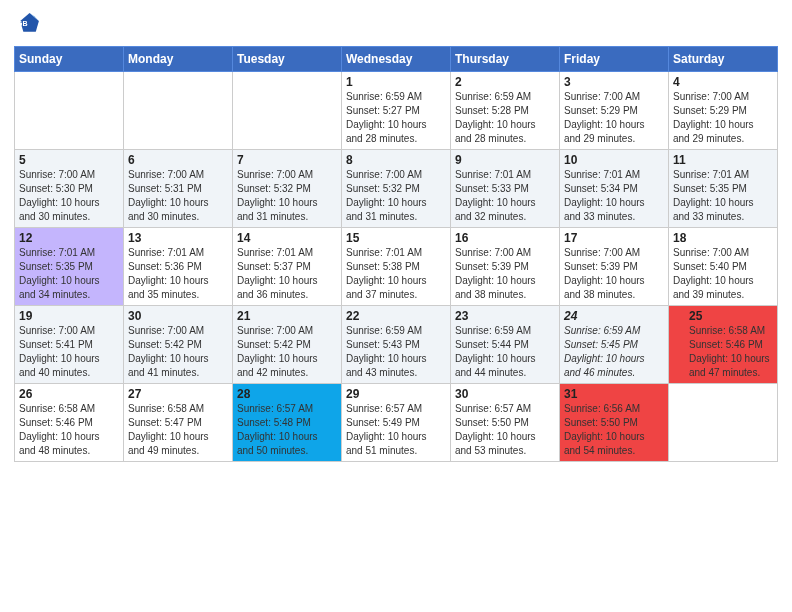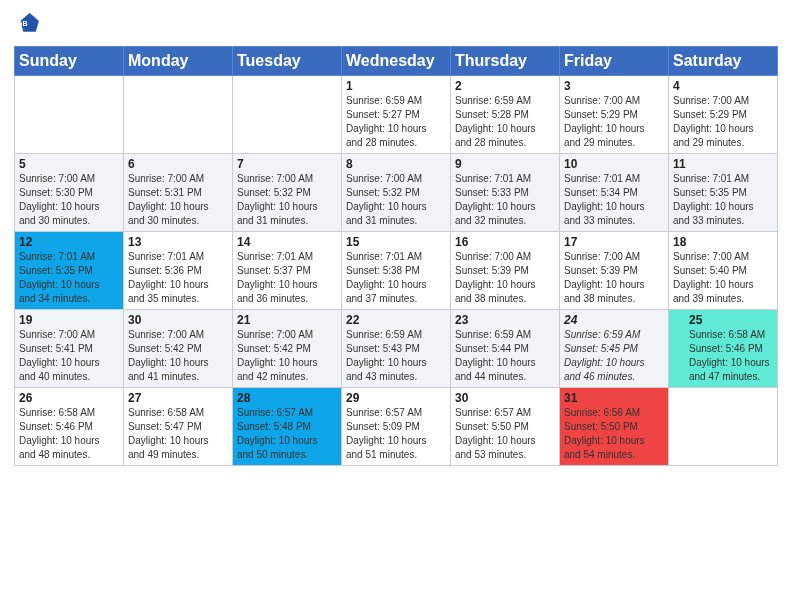--- a/index.html
+++ b/index.html
@@ -47,21 +47,21 @@
       color: #444;
     }
     .calendar {
       width: 100%;
       border-collapse: collapse;
       border: 1px solid #ccc;
     }
     .calendar th {
       background: #3a6bbf;
       color: #fff;
-      font-size: 16px;
+      font-size: 12px;
       font-weight: bold;
       padding: 5px 4px;
       text-align: left;
       border: 1px solid #5588dd;
     }
     .calendar td {
       width: 109px;
       vertical-align: top;
       border: 1px solid #ccc;
       padding: 3px 4px 3px 4px;
@@ -170,21 +170,21 @@
           <td style="background: rgb(240, 244, 248);">
             <span class="day-number">10</span>
             <div class="day-detail"><span>Sunrise: 7:01 AM</span><br><span>Sunset: 5:34 PM</span><br><span>Daylight: 10 hours<br>and 33 minutes.</span></div>
           </td>
           <td style="background: rgb(240, 244, 248);">
             <span class="day-number">11</span>
             <div class="day-detail"><span>Sunrise: 7:01 AM</span><br><span>Sunset: 5:35 PM</span><br><span>Daylight: 10 hours<br>and 33 minutes.</span></div>
           </td>
         </tr>
         <tr>
-          <td style="background: #0ea5e9; margin-top: 12px;">
+          <td style="background: #c4b5fd; margin-top: 12px;">
             <span class="day-number">12</span>
             <div class="day-detail"><span>Sunrise: 7:01 AM</span><br><span>Sunset: 5:35 PM</span><br><span>Daylight: 10 hours<br>and 34 minutes.</span></div>
           </td>
           <td style="background: rgb(255, 255, 255);">
             <span class="day-number">13</span>
             <div class="day-detail"><span>Sunrise: 7:01 AM</span><br><span>Sunset: 5:36 PM</span><br><span>Daylight: 10 hours<br>and 35 minutes.</span></div>
           </td>
           <td style="background: rgb(255, 255, 255);">
             <span class="day-number">14</span>
             <div class="day-detail"><span>Sunrise: 7:01 AM</span><br><span>Sunset: 5:37 PM</span><br><span>Daylight: 10 hours<br>and 36 minutes.</span></div>
@@ -224,41 +224,41 @@
             <div class="day-detail"><span>Sunrise: 6:59 AM</span><br><span>Sunset: 5:43 PM</span><br><span>Daylight: 10 hours<br>and 43 minutes.</span></div>
           </td>
           <td style="background: rgb(240, 244, 248);">
             <span class="day-number">23</span>
             <div class="day-detail"><span>Sunrise: 6:59 AM</span><br><span>Sunset: 5:44 PM</span><br><span>Daylight: 10 hours<br>and 44 minutes.</span></div>
           </td>
           <td style="background: rgb(240, 244, 248); font-style: italic;">
             <span class="day-number">24</span>
             <div class="day-detail"><span>Sunrise: 6:59 AM</span><br><span>Sunset: 5:45 PM</span><br><span>Daylight: 10 hours<br>and 46 minutes.</span></div>
           </td>
-          <td style="background: #5eead4; padding-left: 20px;">
+          <td style="background: #ef4444; padding-left: 20px;">
             <span class="day-number">25</span>
             <div class="day-detail"><span>Sunrise: 6:58 AM</span><br><span>Sunset: 5:46 PM</span><br><span>Daylight: 10 hours<br>and 47 minutes.</span></div>
           </td>
         </tr>
         <tr>
           <td style="background: rgb(255, 255, 255);">
             <span class="day-number">26</span>
             <div class="day-detail"><span>Sunrise: 6:58 AM</span><br><span>Sunset: 5:46 PM</span><br><span>Daylight: 10 hours<br>and 48 minutes.</span></div>
           </td>
           <td style="background: rgb(255, 255, 255);">
             <span class="day-number">27</span>
             <div class="day-detail"><span>Sunrise: 6:58 AM</span><br><span>Sunset: 5:47 PM</span><br><span>Daylight: 10 hours<br>and 49 minutes.</span></div>
           </td>
           <td style="background: #0ea5e9;">
             <span class="day-number">28</span>
             <div class="day-detail"><span>Sunrise: 6:57 AM</span><br><span>Sunset: 5:48 PM</span><br><span>Daylight: 10 hours<br>and 50 minutes.</span></div>
           </td>
           <td style="background: rgb(255, 255, 255);">
             <span class="day-number">29</span>
-            <div class="day-detail"><span>Sunrise: 6:57 AM</span><br><span>Sunset: 5:09 PM</span><br><span>Daylight: 10 hours<br>and 51 minutes.</span></div>
+            <div class="day-detail"><span>Sunrise: 6:57 AM</span><br><span>Sunset: 5:49 PM</span><br><span>Daylight: 10 hours<br>and 51 minutes.</span></div>
           </td>
           <td style="background: rgb(255, 255, 255); margin-top: 17px;">
             <span class="day-number">30</span>
             <div class="day-detail"><span>Sunrise: 6:57 AM</span><br><span>Sunset: 5:50 PM</span><br><span>Daylight: 10 hours<br>and 53 minutes.</span></div>
           </td>
           <td style="background: #ef4444; margin-top: 24px;">
             <span class="day-number">31</span>
             <div class="day-detail"><span>Sunrise: 6:56 AM</span><br><span>Sunset: 5:50 PM</span><br><span>Daylight: 10 hours<br>and 54 minutes.</span></div>
           </td>
           <td class="empty-cell"></td>

